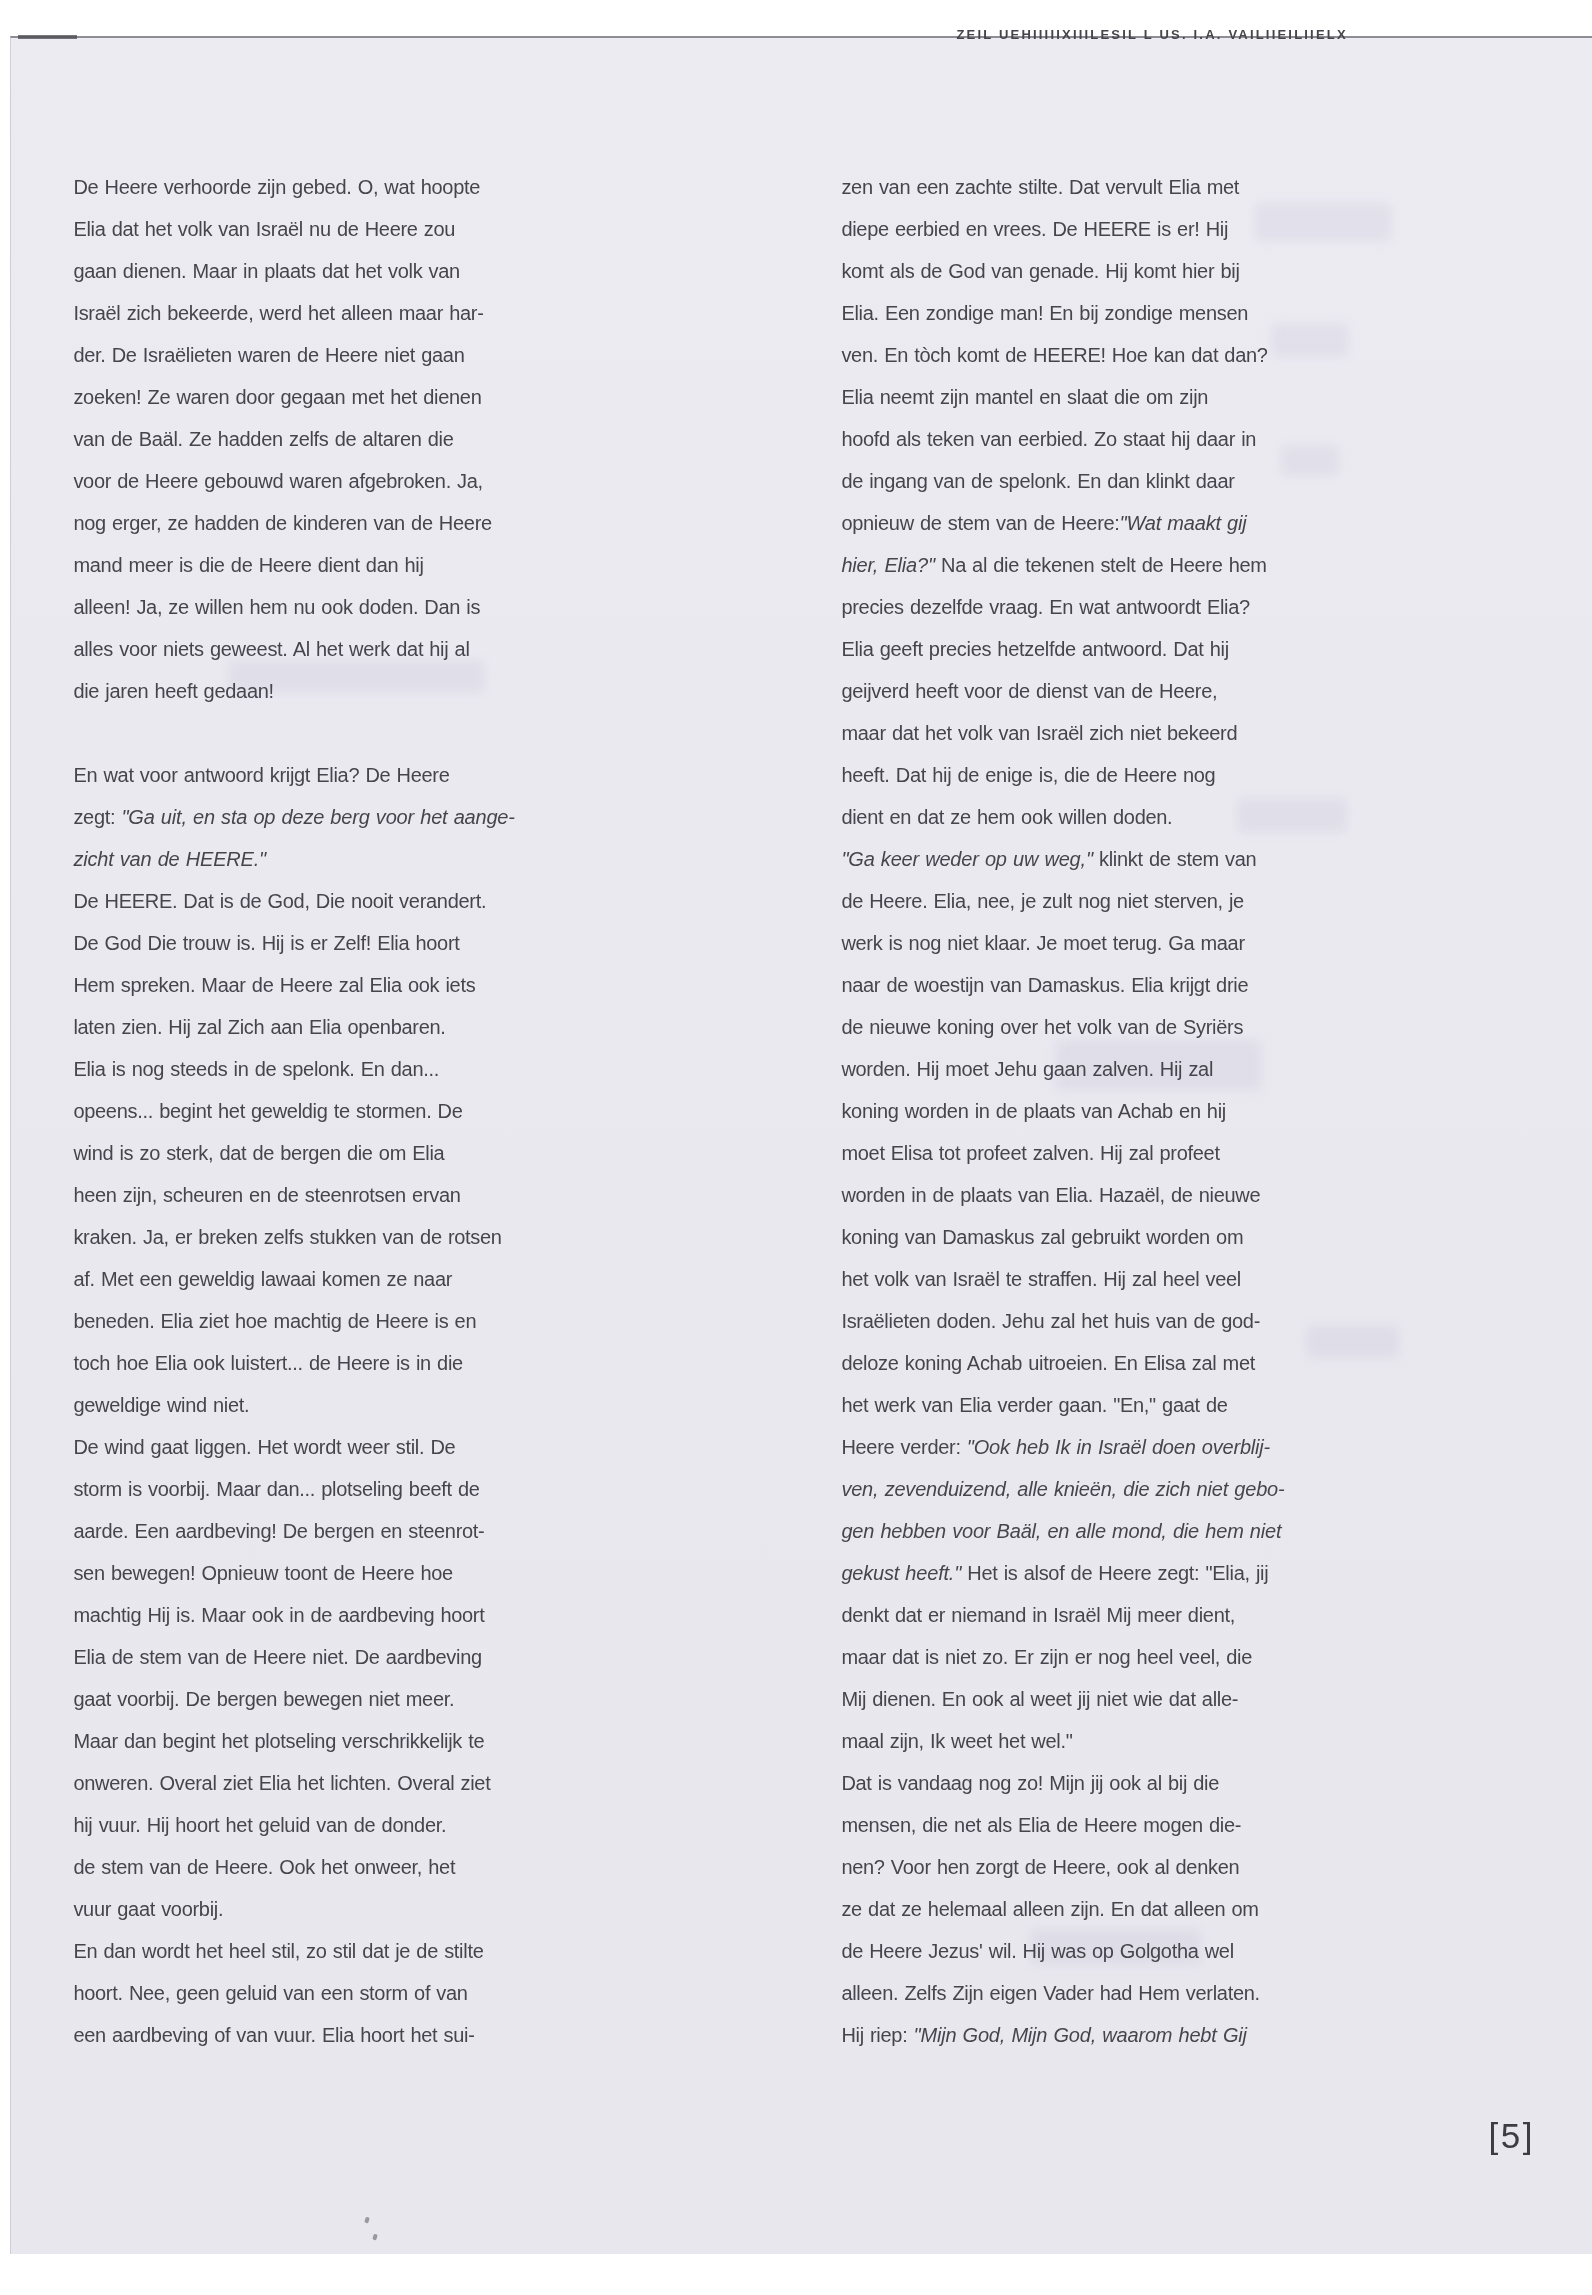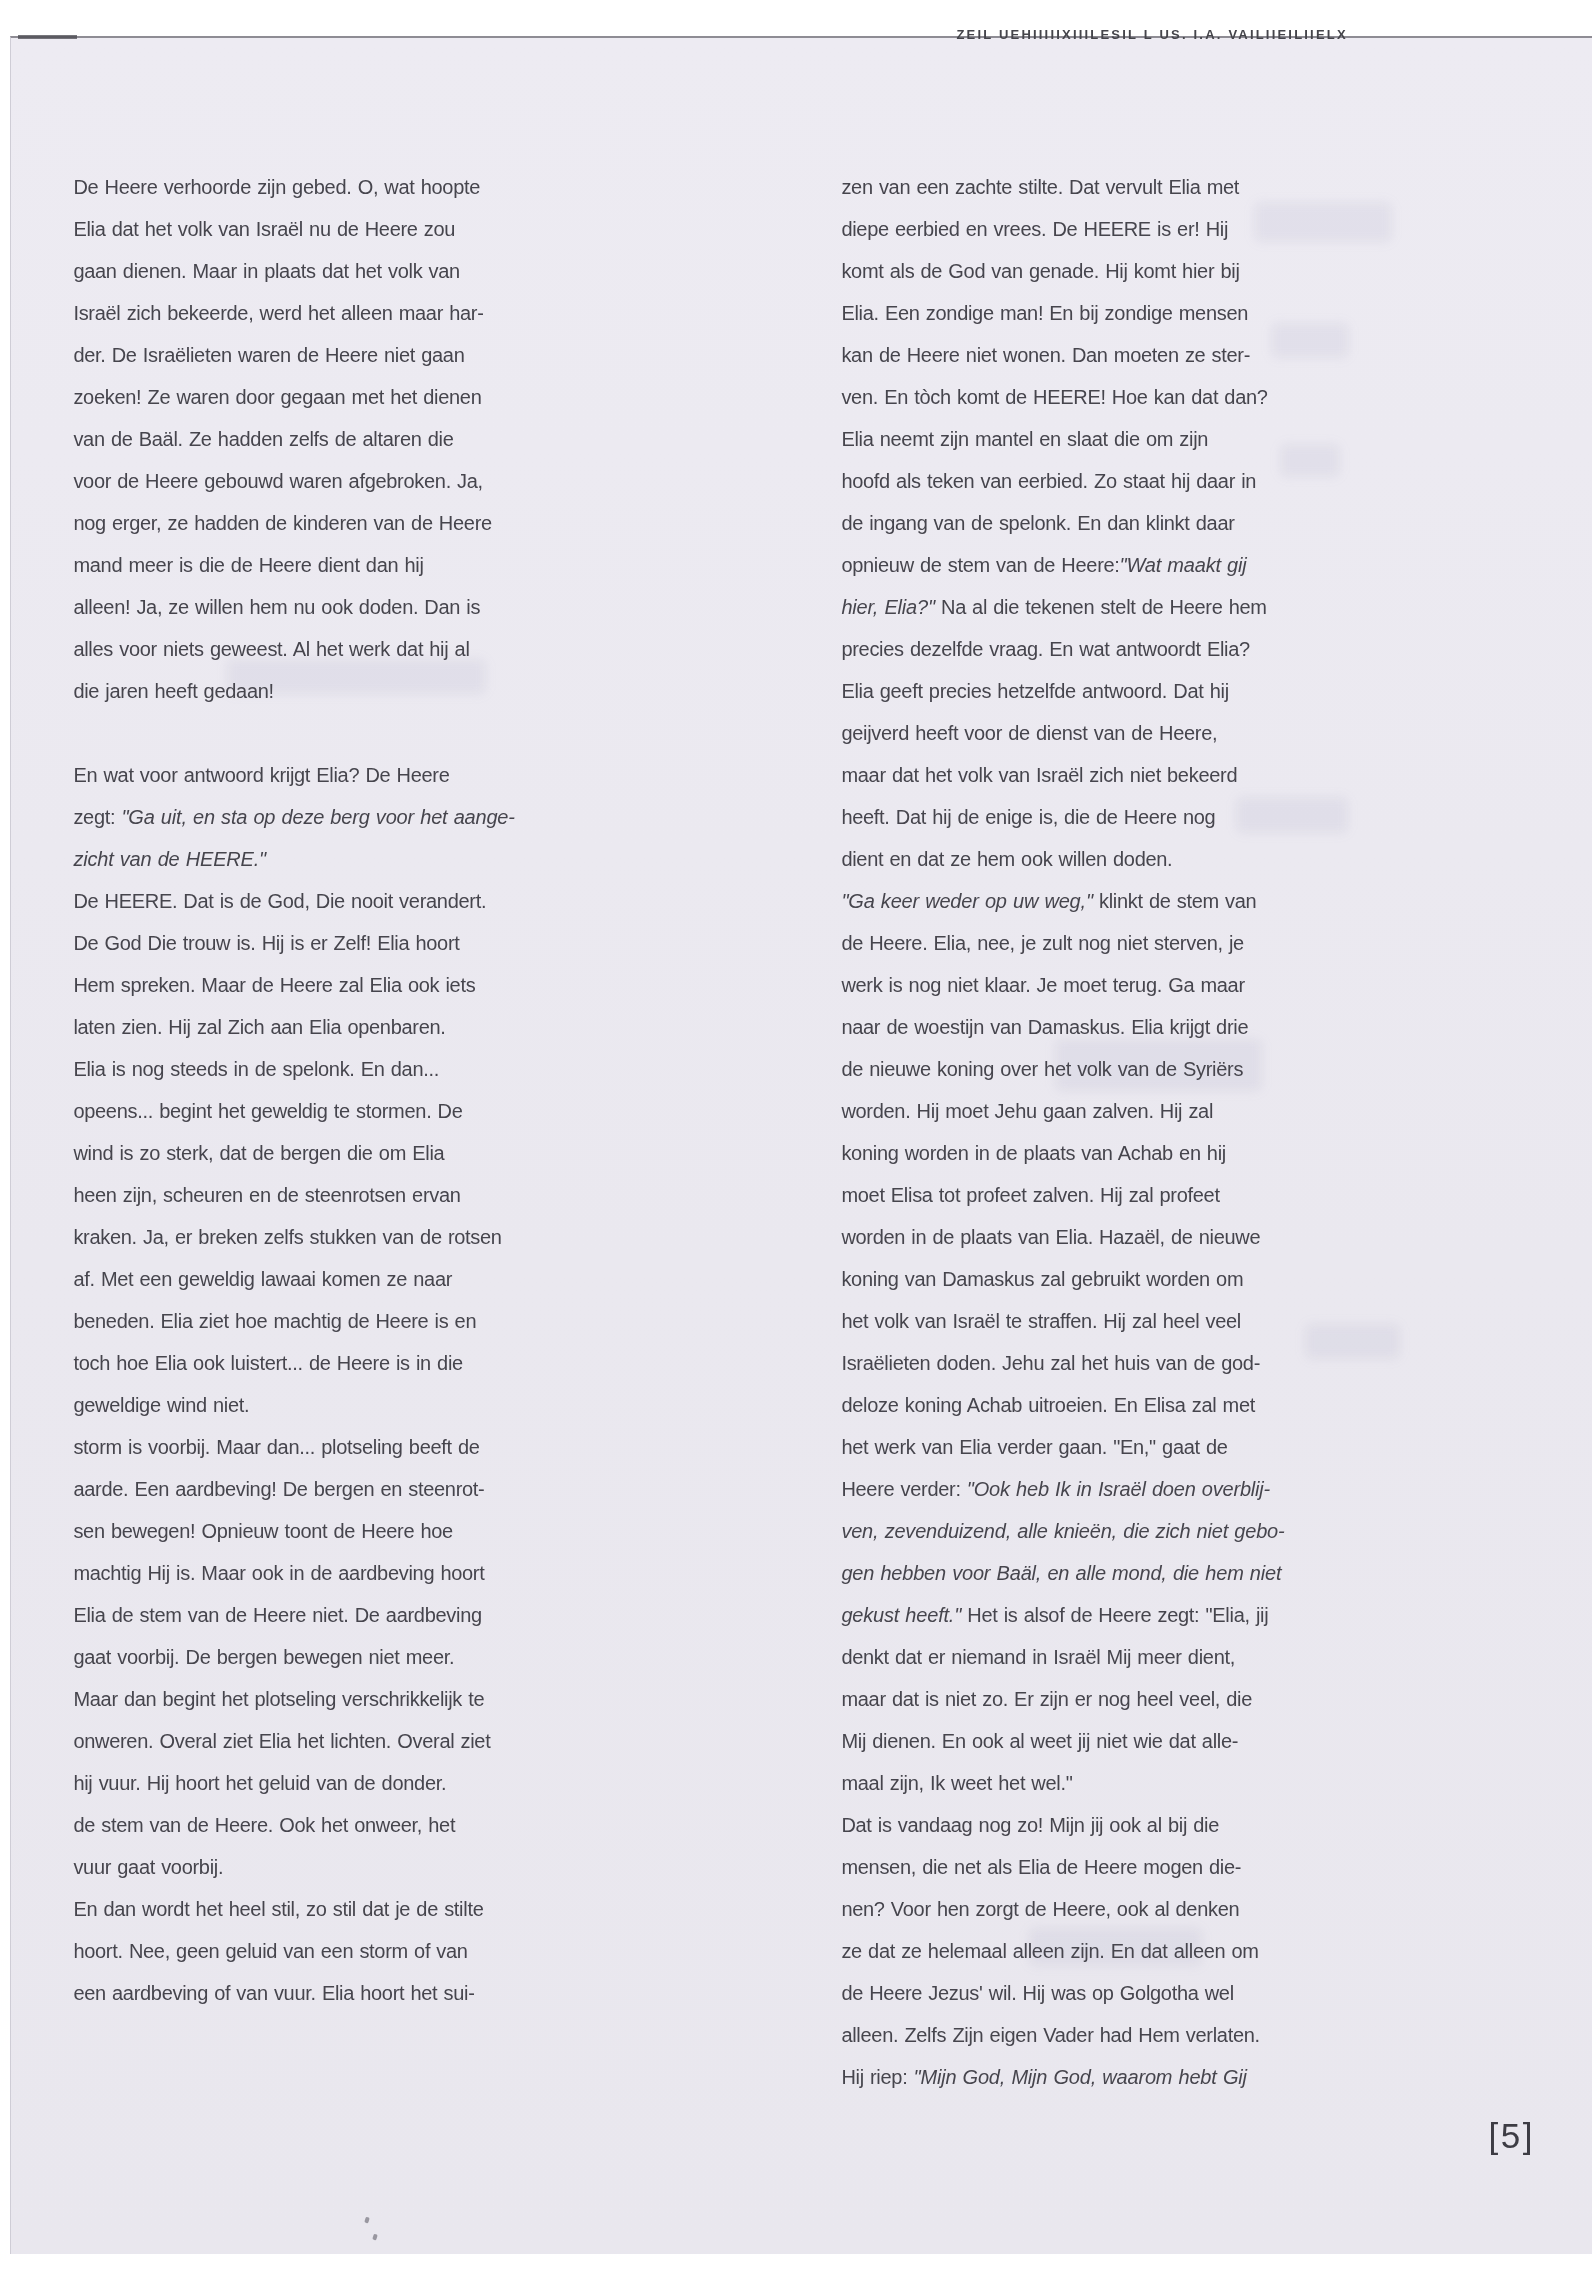--- a/index.html
+++ b/index.html
@@ -97,41 +97,41 @@
       <div class="line"><span class="rm">laten zien. Hij zal Zich aan Elia openbaren.</span></div>
       <div class="line"><span class="rm">Elia is nog steeds in de spelonk. En dan...</span></div>
       <div class="line"><span class="rm">opeens... begint het geweldig te stormen. De</span></div>
       <div class="line"><span class="rm">wind is zo sterk, dat de bergen die om Elia</span></div>
       <div class="line"><span class="rm">heen zijn, scheuren en de steenrotsen ervan</span></div>
       <div class="line"><span class="rm">kraken. Ja, er breken zelfs stukken van de rotsen</span></div>
       <div class="line"><span class="rm">af. Met een geweldig lawaai komen ze naar</span></div>
       <div class="line"><span class="rm">beneden. Elia ziet hoe machtig de Heere is en</span></div>
       <div class="line"><span class="rm">toch hoe Elia ook luistert... de Heere is in die</span></div>
       <div class="line"><span class="rm">geweldige wind niet.</span></div>
+      <div class="line"><span class="rm">De wind gaat liggen. Het wordt weer stil. De</span></div>
       <div class="line"><span class="rm">storm is voorbij. Maar dan... plotseling beeft de</span></div>
       <div class="line"><span class="rm">aarde. Een aardbeving! De bergen en steenrot-</span></div>
       <div class="line"><span class="rm">sen bewegen! Opnieuw toont de Heere hoe</span></div>
       <div class="line"><span class="rm">machtig Hij is. Maar ook in de aardbeving hoort</span></div>
       <div class="line"><span class="rm">Elia de stem van de Heere niet. De aardbeving</span></div>
       <div class="line"><span class="rm">gaat voorbij. De bergen bewegen niet meer.</span></div>
       <div class="line"><span class="rm">Maar dan begint het plotseling verschrikkelijk te</span></div>
       <div class="line"><span class="rm">onweren. Overal ziet Elia het lichten. Overal ziet</span></div>
       <div class="line"><span class="rm">hij vuur. Hij hoort het geluid van de donder.</span></div>
       <div class="line"><span class="rm">de stem van de Heere. Ook het onweer, het</span></div>
       <div class="line"><span class="rm">vuur gaat voorbij.</span></div>
       <div class="line"><span class="rm">En dan wordt het heel stil, zo stil dat je de stilte</span></div>
       <div class="line"><span class="rm">hoort. Nee, geen geluid van een storm of van</span></div>
       <div class="line"><span class="rm">een aardbeving of van vuur. Elia hoort het sui-</span></div>
     </div>
   <div id="right-column" class="col col-right">
       <div class="line"><span class="rm">zen van een zachte stilte. Dat vervult Elia met</span></div>
       <div class="line"><span class="rm">diepe eerbied en vrees. De HEERE is er! Hij</span></div>
       <div class="line"><span class="rm">komt als de God van genade. Hij komt hier bij</span></div>
       <div class="line"><span class="rm">Elia. Een zondige man! En bij zondige mensen</span></div>
-      <div class="line"><span class="rm">kan de Heere niet wonen. Dan moeten ze ster-</span></div>
       <div class="line"><span class="rm">ven. En tòch komt de HEERE! Hoe kan dat dan?</span></div>
       <div class="line"><span class="rm">Elia neemt zijn mantel en slaat die om zijn</span></div>
       <div class="line"><span class="rm">hoofd als teken van eerbied. Zo staat hij daar in</span></div>
       <div class="line"><span class="rm">de ingang van de spelonk. En dan klinkt daar</span></div>
       <div class="line"><span class="rm">opnieuw de stem van de Heere:</span><span class="it">"Wat maakt gij</span></div>
       <div class="line"><span class="it">hier, Elia?"</span><span class="rm"> Na al die tekenen stelt de Heere hem</span></div>
       <div class="line"><span class="rm">precies dezelfde vraag. En wat antwoordt Elia?</span></div>
       <div class="line"><span class="rm">Elia geeft precies hetzelfde antwoord. Dat hij</span></div>
       <div class="line"><span class="rm">geijverd heeft voor de dienst van de Heere,</span></div>
       <div class="line"><span class="rm">maar dat het volk van Israël zich niet bekeerd</span></div>

